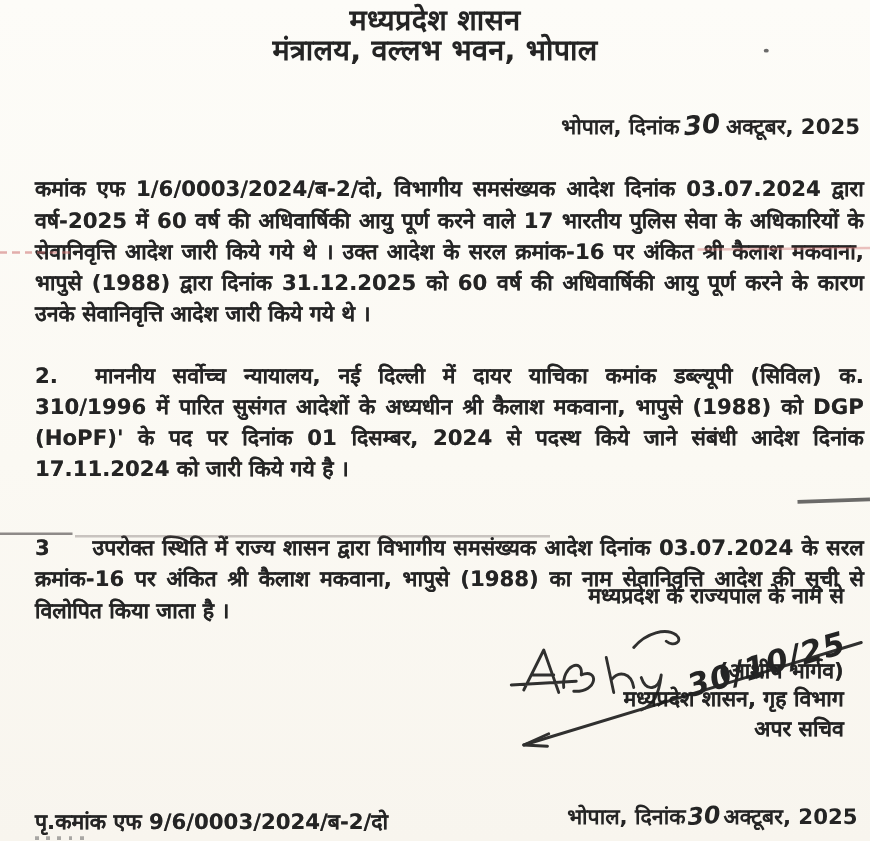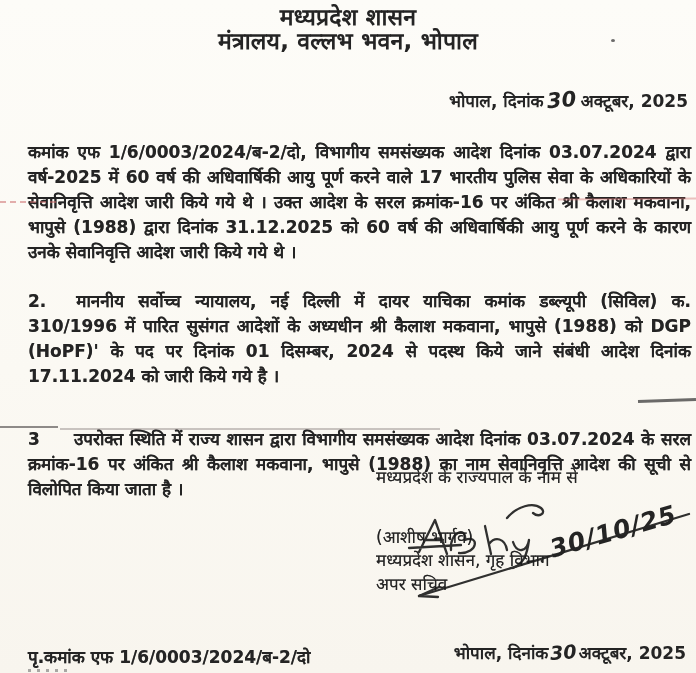--- a/index.html
+++ b/index.html
@@ -18,22 +18,22 @@
     transform:rotate(-5deg); margin:0 5px 0 3px; line-height:1;
   }
   .para {
     position:absolute; left:28px; right:5px; font-size:17px; line-height:25px;
     text-align:justify; font-weight:600; text-shadow:0 0 .4px rgba(30,30,30,.55);
   }
   .p1 { top:140px; } .p2 { top:289px; } .p3 { top:399px;margin-top:28px; }
   .pnum { display:inline-block; min-width:16px; margin-right:30px; }
   .pnum:empty { min-width:0; margin-right:0; }
   .sig {
-    position:absolute; left:376px; top:466px; width:286px; text-align:left;
-    font-size:17px; font-weight:400; line-height:23.5px; text-shadow:0 0 .4px rgba(30,30,30,.55);
+    position:absolute; left:389px; top:466px; width:286px; text-align:right;
+    font-size:17px; font-weight:700; line-height:23.5px; text-shadow:0 0 .4px rgba(30,30,30,.55);
   }
   .sig-space { height:36px; }
   .sig-svg { position:absolute; left:395px; top:500px; width:300px; height:112px; pointer-events:none; }
   .sig-date {
     position:absolute; left:548px; top:517px; transform:rotate(-16deg);
     font-size:25px; font-style:italic; font-weight:bold; letter-spacing:1px; white-space:nowrap;
   }
   .foot-ref { position:absolute; left:28px; top:645px; font-size:17px; font-weight:600; text-shadow:0 0 .4px rgba(30,30,30,.5); white-space:nowrap; }
   .foot-date { position:absolute; right:10px; top:641px; font-size:17px; font-weight:bold; white-space:nowrap; }
   .foot-date .hand { font-size:19px; margin:0 2px; transform:rotate(-4deg); }
@@ -89,21 +89,21 @@
       <path d="M 90 26 L 96 54 M 94 44 C 100 36 110 38 112 50"></path>
       <path d="M 118 42 C 122 54 132 52 134 40 C 132 56 128 64 118 68"></path>
       <path d="M 112 18 C 122 6 138 2 146 8 C 152 13 144 18 138 13"></path>
       <path d="M 24 96 L 294 14"></path>
       <path d="M 24 96 L 44 87 M 24 96 L 43 97"></path>
     </g>
   </svg>
 
   <div class="sig-date">30/10/25</div>
 
-  <div class="foot-ref">पृ.कमांक एफ 1/6/0003/2024/ब-2/दो</div>
+  <div class="foot-ref">पृ.कमांक एफ 9/6/0003/2024/ब-2/दो</div>
   <div class="foot-date">
     <span>भोपाल, दिनांक</span><span class="hand">30</span><span>अक्टूबर, 2025</span>
   </div>
 
   <div class="artifact a-pink-dash-left"></div>
   <div class="artifact a-pink-right"></div>
   <div class="artifact a-gray-underline"></div>
   <div class="artifact a-dark-dash-left"></div>
   <div class="artifact a-dark-right"></div>
   <div class="artifact a-dot"></div>

